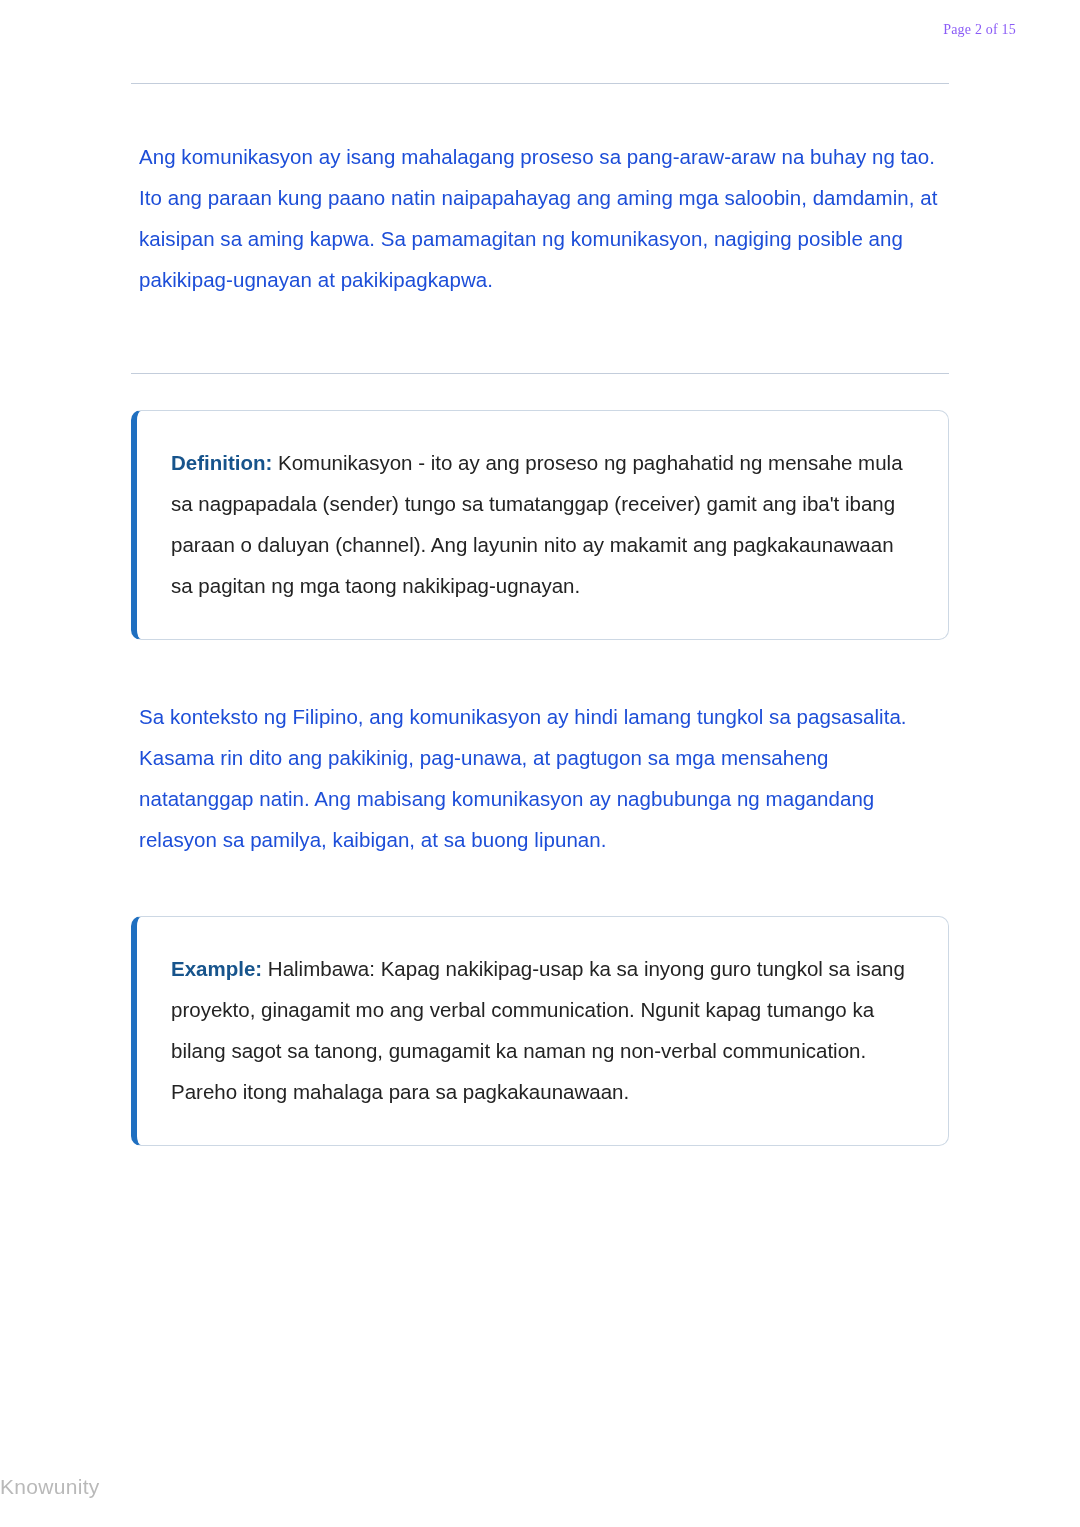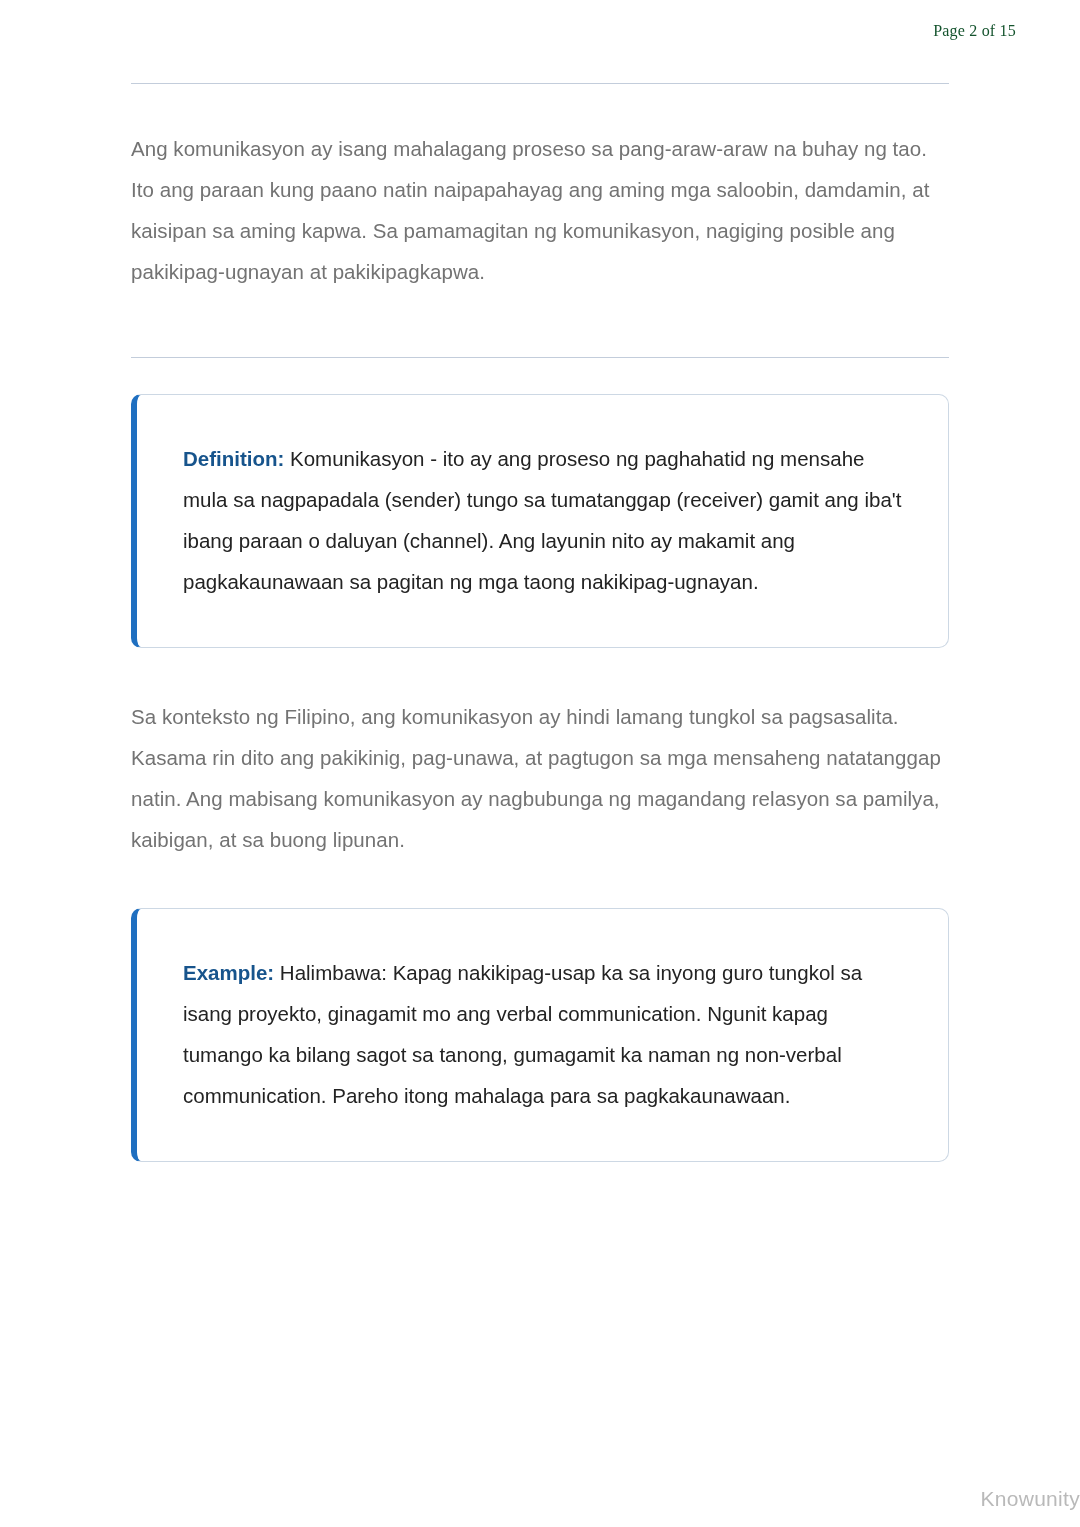--- a/index.html
+++ b/index.html
@@ -20,22 +20,22 @@
     height: 1527px;
     box-sizing: border-box;
     padding: 0;
     position: relative;
   }
   .page-number {
     position: absolute;
     top: 22px;
     right: 64px;
     font-family: "Liberation Serif", serif;
-    font-size: 16px;
-    color: #14532d;
+    font-size: 14px;
+    color: #8b5cf6;
     letter-spacing: 0.2px;
   }
   .content {
     position: absolute;
     left: 131px;
     top: 62px;
     width: 818px;
   }
   h2.section-heading {
     font-size: 21.5px;
@@ -46,52 +46,52 @@
   }
   .heading-rule {
     border: none;
     border-top: 1px solid #c3cddb;
     margin: 21px 0 0 0;
     height: 0;
   }
   p.body-text {
     font-size: 20.5px;
     line-height: 41px;
-    color: #737373;
-    margin: 0;
+    color: #1d4ed8;
+    margin: 8px;
     letter-spacing: 0.05px;
   }
   .spacer-36 { height: 36px; }
   .spacer-44 { height: 44px; }
   .spacer-48 { height: 48px; }
 
   .callout {
     border: 1px solid #cdd8e4;
     border-left: 6px solid #1f6fc0;
     border-radius: 10px;
     padding: 31px 34px 33px 34px;
     box-sizing: border-box;
     background: #ffffff;
   }
   .callout p {
-    margin: 12px;
+    margin: 0;
     font-size: 20.5px;
     line-height: 41px;
     color: #232323;
   }
   .callout .label {
     font-weight: bold;
     color: #17548c;
   }
   .footer-brand {
     position: absolute;
     left: 0;
     right: 0;
-    bottom: 16px;
-    text-align: right;
+    bottom: 28px;
+    text-align: left;
     font-size: 21px;
     color: #b9b9b9;
     letter-spacing: 0.3px;
   }
 </style>
 </head>
 <body>
 
 <div class="page">
 

